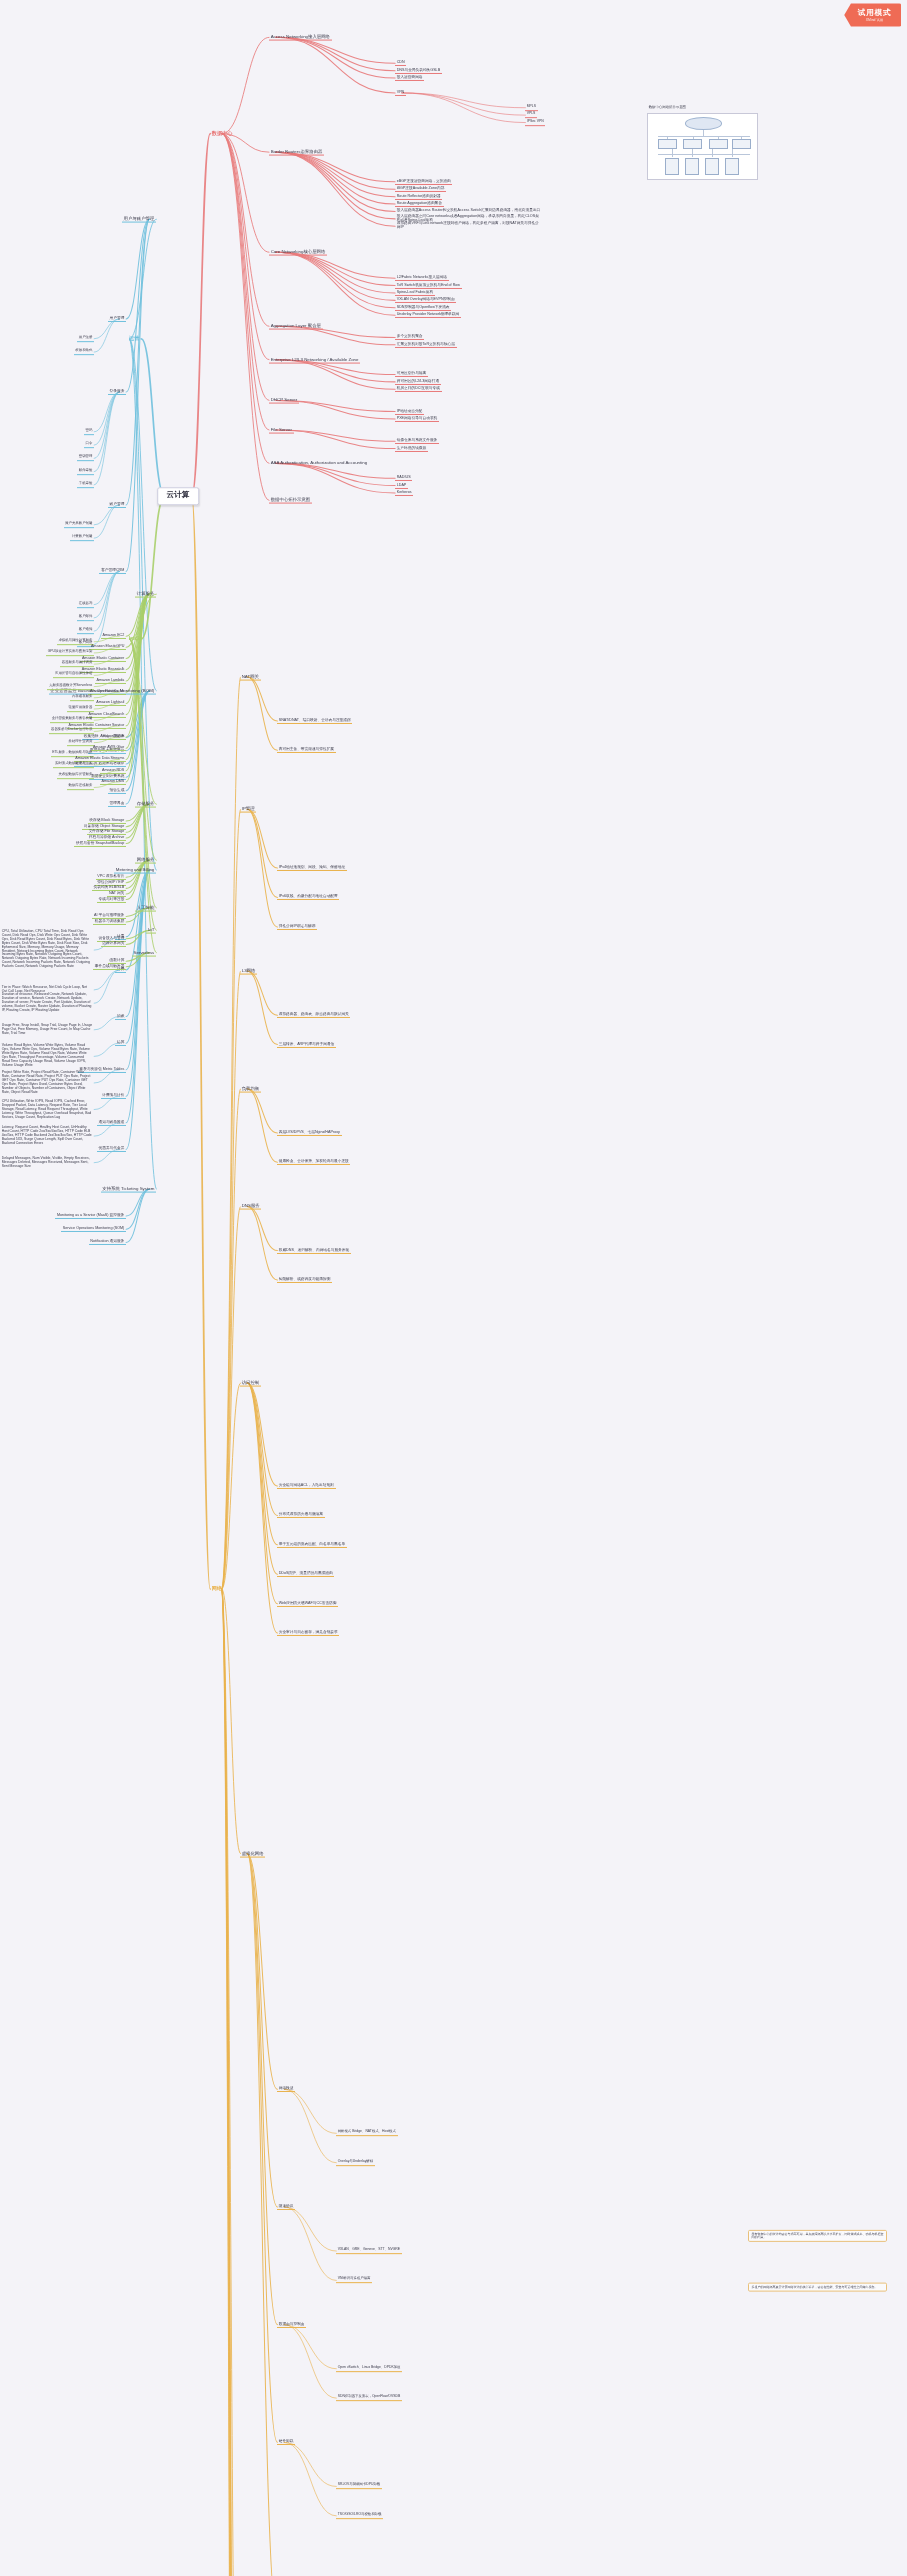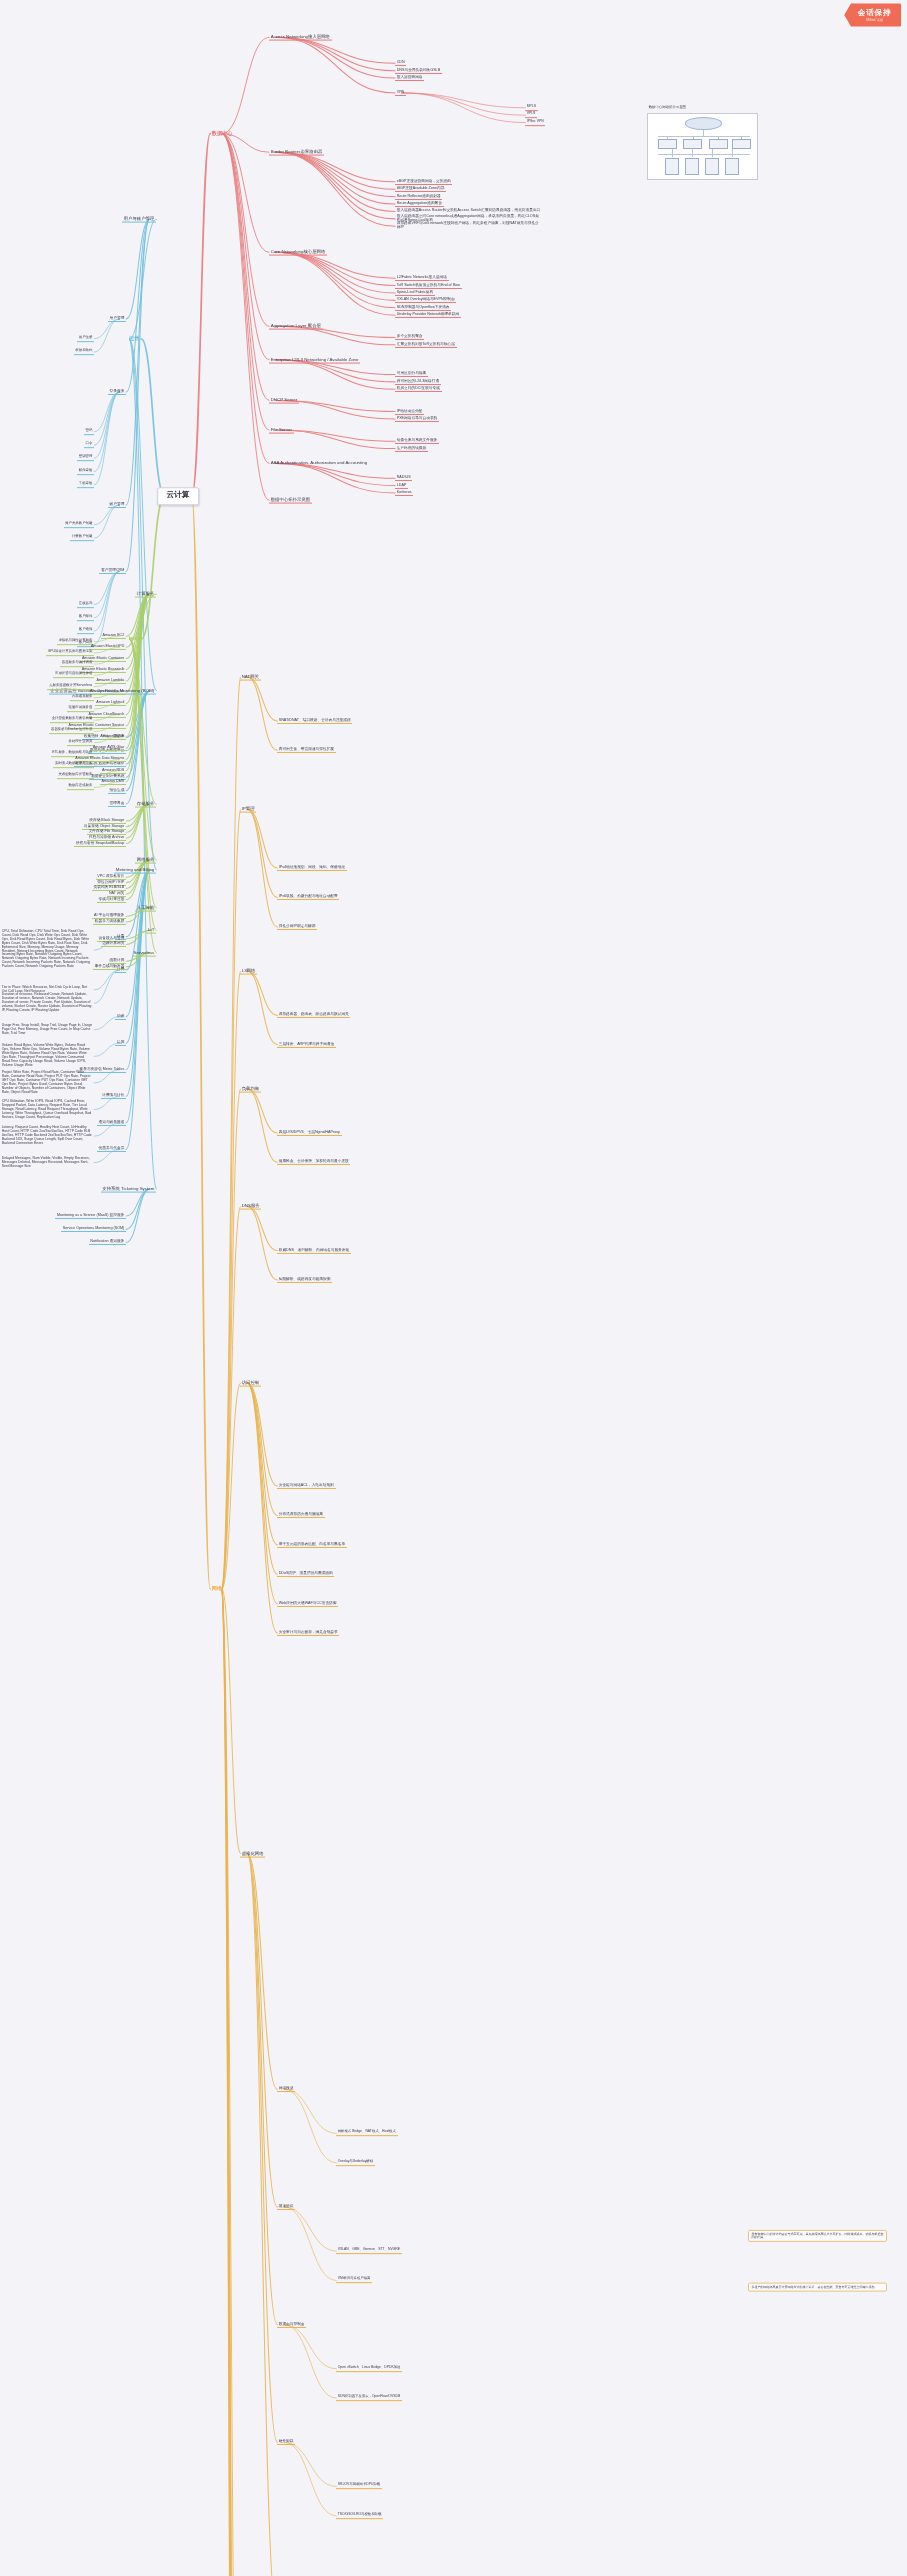--- a/index.html
+++ b/index.html
@@ -98,21 +98,21 @@
   }
   .dc-image .ln { position: absolute; background: #b9c6da; height: 0.5px; }
   .dc-image .vln { position: absolute; background: #b9c6da; width: 0.5px; }
 </style>
 </head>
 <body>
 
 <div id="canvas">
 
   <div class="trial-badge">
-    <span>会话保持</span>
+    <span>试用模式</span>
     <span class="sub">XMind 试用</span>
   </div>
 
   <svg id="edges" viewBox="0 0 1080 3064">
       <path d="M 328 44.4375 C 399 44.4375, 399 75.28125, 470 75.28125" stroke="#e8797a" stroke-width="1.2" fill="none" stroke-linecap="round" opacity="0.9"></path>
       <path d="M 328 44.4375 C 399 44.4375, 399 84.09375, 470 84.09375" stroke="#e8797a" stroke-width="1.2" fill="none" stroke-linecap="round" opacity="0.9"></path>
       <path d="M 328 44.4375 C 399 44.4375, 399 92.90625, 470 92.90625" stroke="#e8797a" stroke-width="1.2" fill="none" stroke-linecap="round" opacity="0.9"></path>
       <path d="M 478 110.53125 C 551.5 110.53125, 551.5 128.15625, 625 128.15625" stroke="#e8797a" stroke-width="0.8" fill="none" stroke-linecap="round" opacity="0.9"></path>
       <path d="M 478 110.53125 C 551.5 110.53125, 551.5 136.96875, 625 136.96875" stroke="#e8797a" stroke-width="0.8" fill="none" stroke-linecap="round" opacity="0.9"></path>
       <path d="M 478 110.53125 C 551.5 110.53125, 551.5 145.78125, 625 145.78125" stroke="#e8797a" stroke-width="0.8" fill="none" stroke-linecap="round" opacity="0.9"></path>

